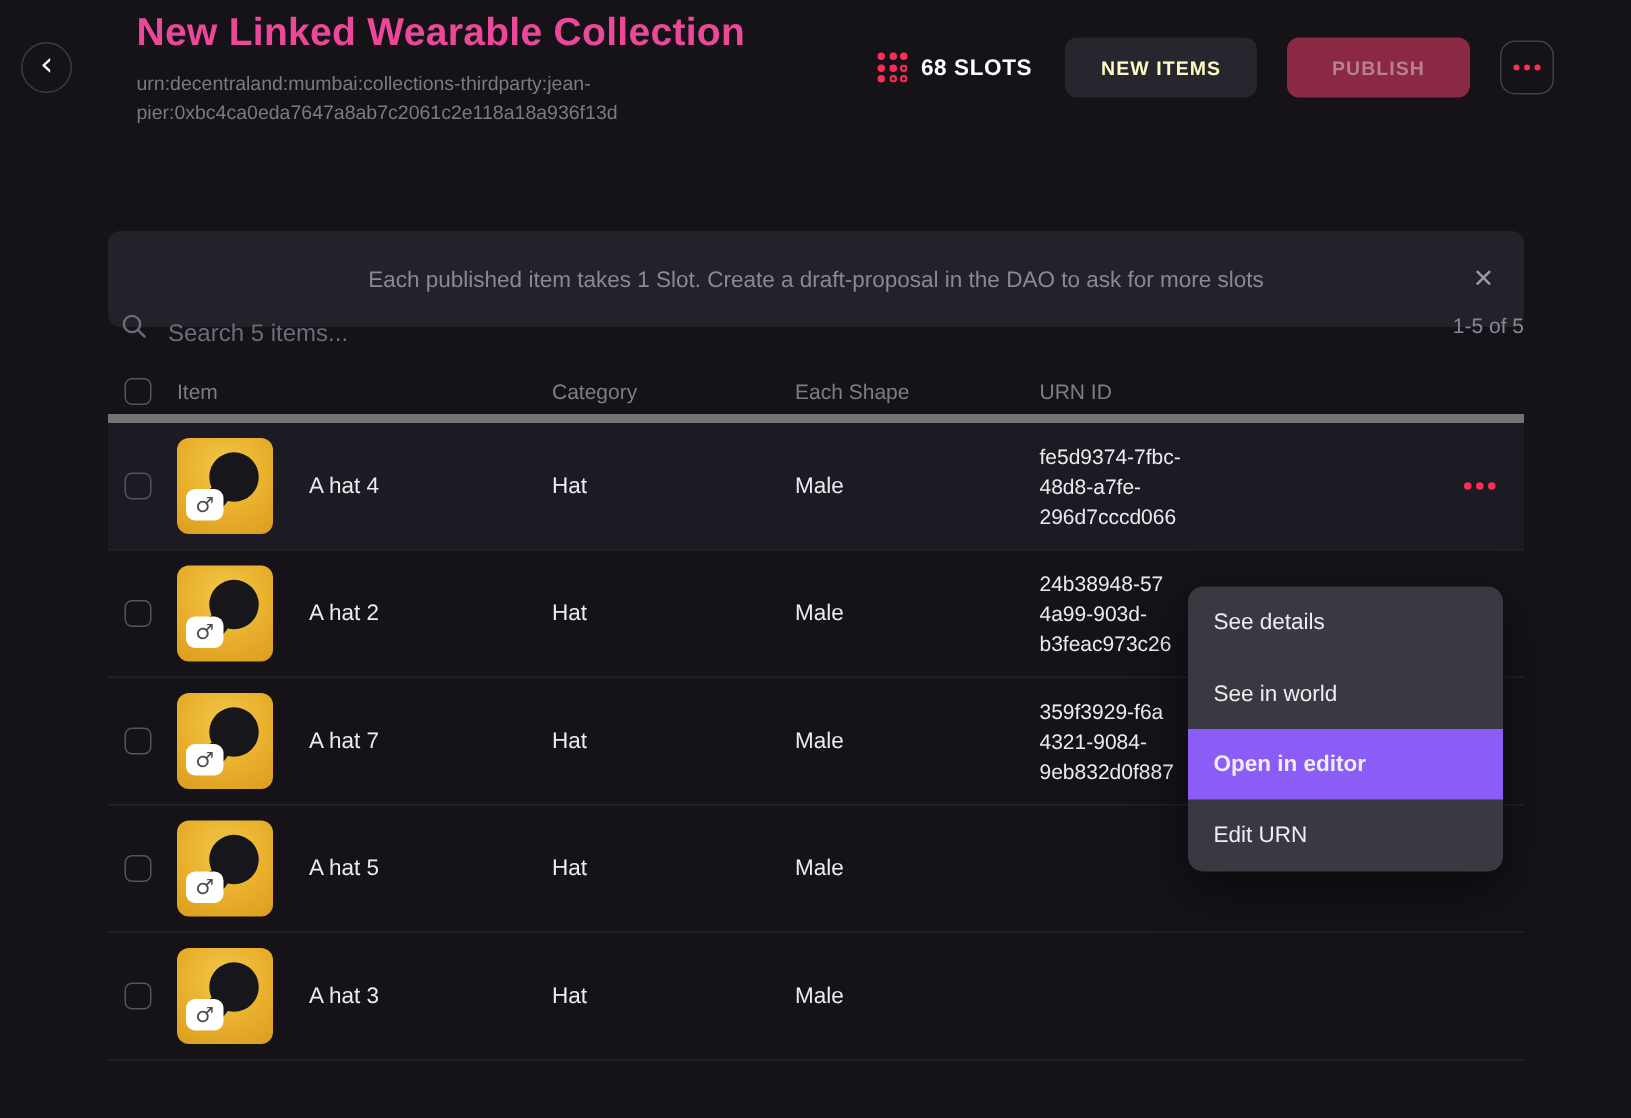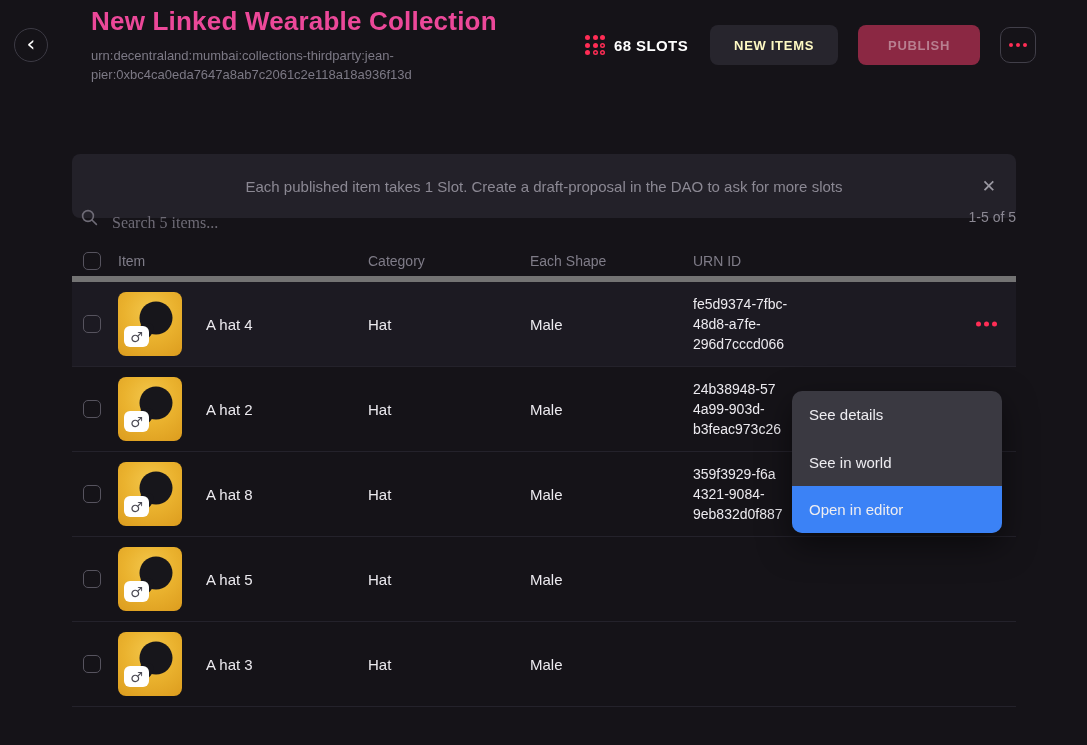--- a/index.html
+++ b/index.html
@@ -60,21 +60,21 @@
   }
 
   
   .toolbar {
     position:absolute; left:72px; top:198px; width:944px; height:38px;
     display:flex; align-items:center;
   }
   .search-icon { flex:0 0 auto; margin-left:9px; display:flex; }
   .search-input {
     flex:1; background:transparent; border:none; outline:none;
-    color:#e8e7ec; font-size:16px; font-family:Liberation Serif, serif; margin-left:12px;margin-top:12px;
+    color:#e8e7ec; font-size:16px; font-family:Liberation Sans, sans-serif; margin-left:12px;margin-top:12px;
   }
   .search-input::placeholder { color:#6e6b76; }
   .pagination { font-size:14px; color:#8b8893; flex:0 0 auto; }
 
   
   .table { position:absolute; left:72px; top:246px; width:944px; }
   .thead { position:relative; height:36px; border-bottom:6px solid #737373; }
   .thead .checkbox { position:absolute; left:11px; top:6px; }
   .col { position:absolute; top:7px; font-size:14px; color:#7f7c88; }
   .col-item  { left:46px; }
@@ -115,21 +115,21 @@
   .context-menu {
     position:absolute; left:792px; top:345px; width:210px; z-index:10;
     background:#3a3941; border-radius:10px; overflow:hidden;
     box-shadow:0 12px 32px rgba(0,0,0,.5);
     margin-top:46px;
   }
   .menu-item {
     height:47.4px; display:flex; align-items:center; padding-left:17px;
     font-size:15px; color:#eeedf1; cursor:pointer;
   }
-  .menu-item.hover { background:#3b82f6; }
+  .menu-item.hover { background:#8b5cf6;font-weight:bold; }
 </style>
 </head>
 <body>
 
 <button class="back-btn">
   <span>‹</span>
 </button>
 
 <div class="header-left">
   <div class="page-title">New Linked Wearable Collection</div>
@@ -248,21 +248,21 @@
       <div class="thumb">
         <svg width="64" height="64" viewBox="0 0 64 64">
           <circle cx="38" cy="26" r="16.5" fill="#17161b"></circle>
           <ellipse cx="25" cy="41" rx="12.5" ry="7.5" fill="#17161b" transform="rotate(-42 25 41)"></ellipse>
         </svg>
         <span class="shape-badge">
           <span>♂</span>
         </span>
       </div>
     </div>
-    <div class="cell c-name">A hat 8</div>
+    <div class="cell c-name">A hat 7</div>
     <div class="cell c-cat">Hat</div>
     <div class="cell c-shape">Male</div>
     <div class="cell c-urn">359f3929-f6a
 4321-9084-
 9eb832d0f887</div>
 
   </div>
       <div class="row">
     <div class="cell c-cb">
       <div class="checkbox"></div>
@@ -303,13 +303,14 @@
     <div class="cell c-shape">Male</div>
 
   </div>
     </div>
 </div>
 
 <div class="context-menu">
     <div class="menu-item">See details</div>
     <div class="menu-item">See in world</div>
     <div class="menu-item hover">Open in editor</div>
+    <div class="menu-item">Edit URN</div>
   </div>
 
 </body></html>

